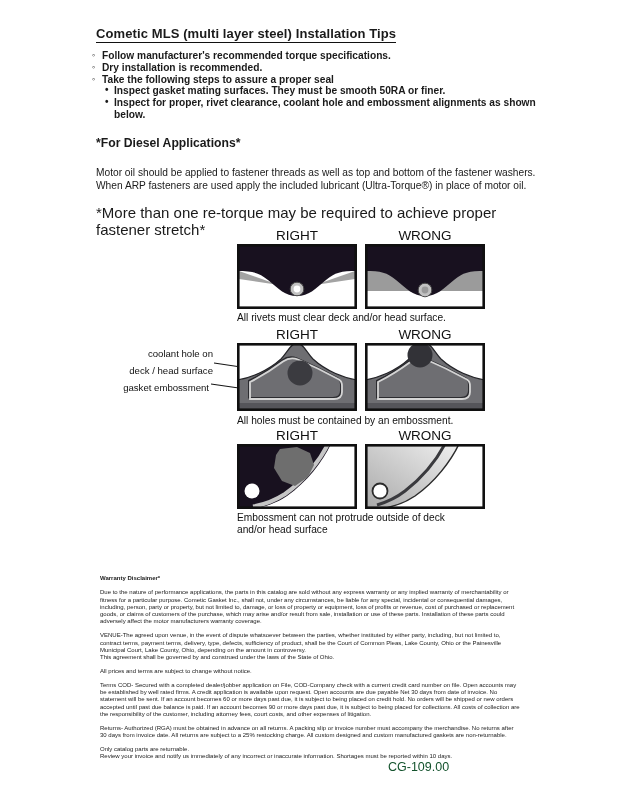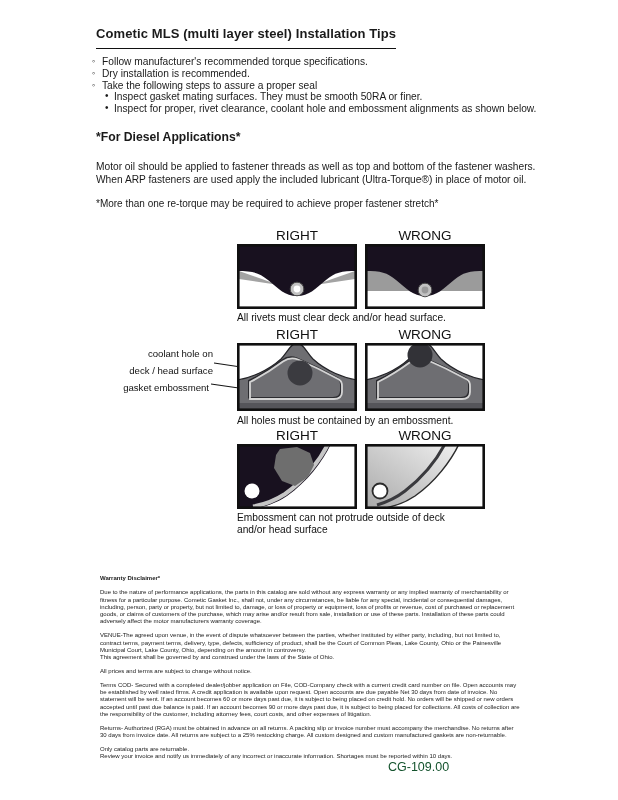--- a/index.html
+++ b/index.html
@@ -11,30 +11,30 @@
     color:#1a1a1a;
     overflow:hidden;
   }
   
   .content{position:absolute;left:92px;top:24px;width:460px;}
   .title{
     display:inline-block;
     margin-left:4px;
     font-size:13px;font-weight:bold;letter-spacing:.1px;
     border-bottom:1.6px solid #111;
-    padding-bottom:7px;
+    padding-bottom:1px;
   }
-  .bullets{margin-top:7px;font-size:10.2px;line-height:11.8px;}
+  .bullets{margin-top:7px;font-size:10.2px;line-height:11.8px;font-weight:bold;}
   .b-item{position:relative;padding-left:10px;}
   .b-item::before{content:"\25E6";position:absolute;left:0;top:0;font-size:9px;}
   .sb-item{position:relative;padding-left:22px;}
   .sb-item::before{content:"\2022";position:absolute;left:13px;top:-1px;font-size:10px;}
   .diesel-heading{margin:15px 0 4px 4px;font-size:12.2px;font-weight:bold;}
   .para{margin:16px 0 12px 4px;font-size:10.2px;line-height:13px;white-space:pre-line;}
-  .note{margin:2px 0 0 4px;font-size:10px;}
+  .note{margin:2px 0 0 4px;font-size:15px;}
   
   .figure-area{position:absolute;left:0;top:226px;width:618px;height:312px;}
   .flabel{position:absolute;width:120px;text-align:center;font-size:13.5px;color:#111;}
   .panel{position:absolute;width:120px;height:65px;}
   .panel svg{display:block;width:100%;height:100%;}
   .panel.tall{height:68px;}
   .caption{position:absolute;left:237px;font-size:10.2px;line-height:11.5px;color:#111;white-space:pre-line;}
   .ann{position:absolute;left:0;text-align:right;font-size:9.6px;line-height:17px;color:#111;white-space:pre-line;}
   .leaders{position:absolute;left:0;top:0;pointer-events:none;}
   

